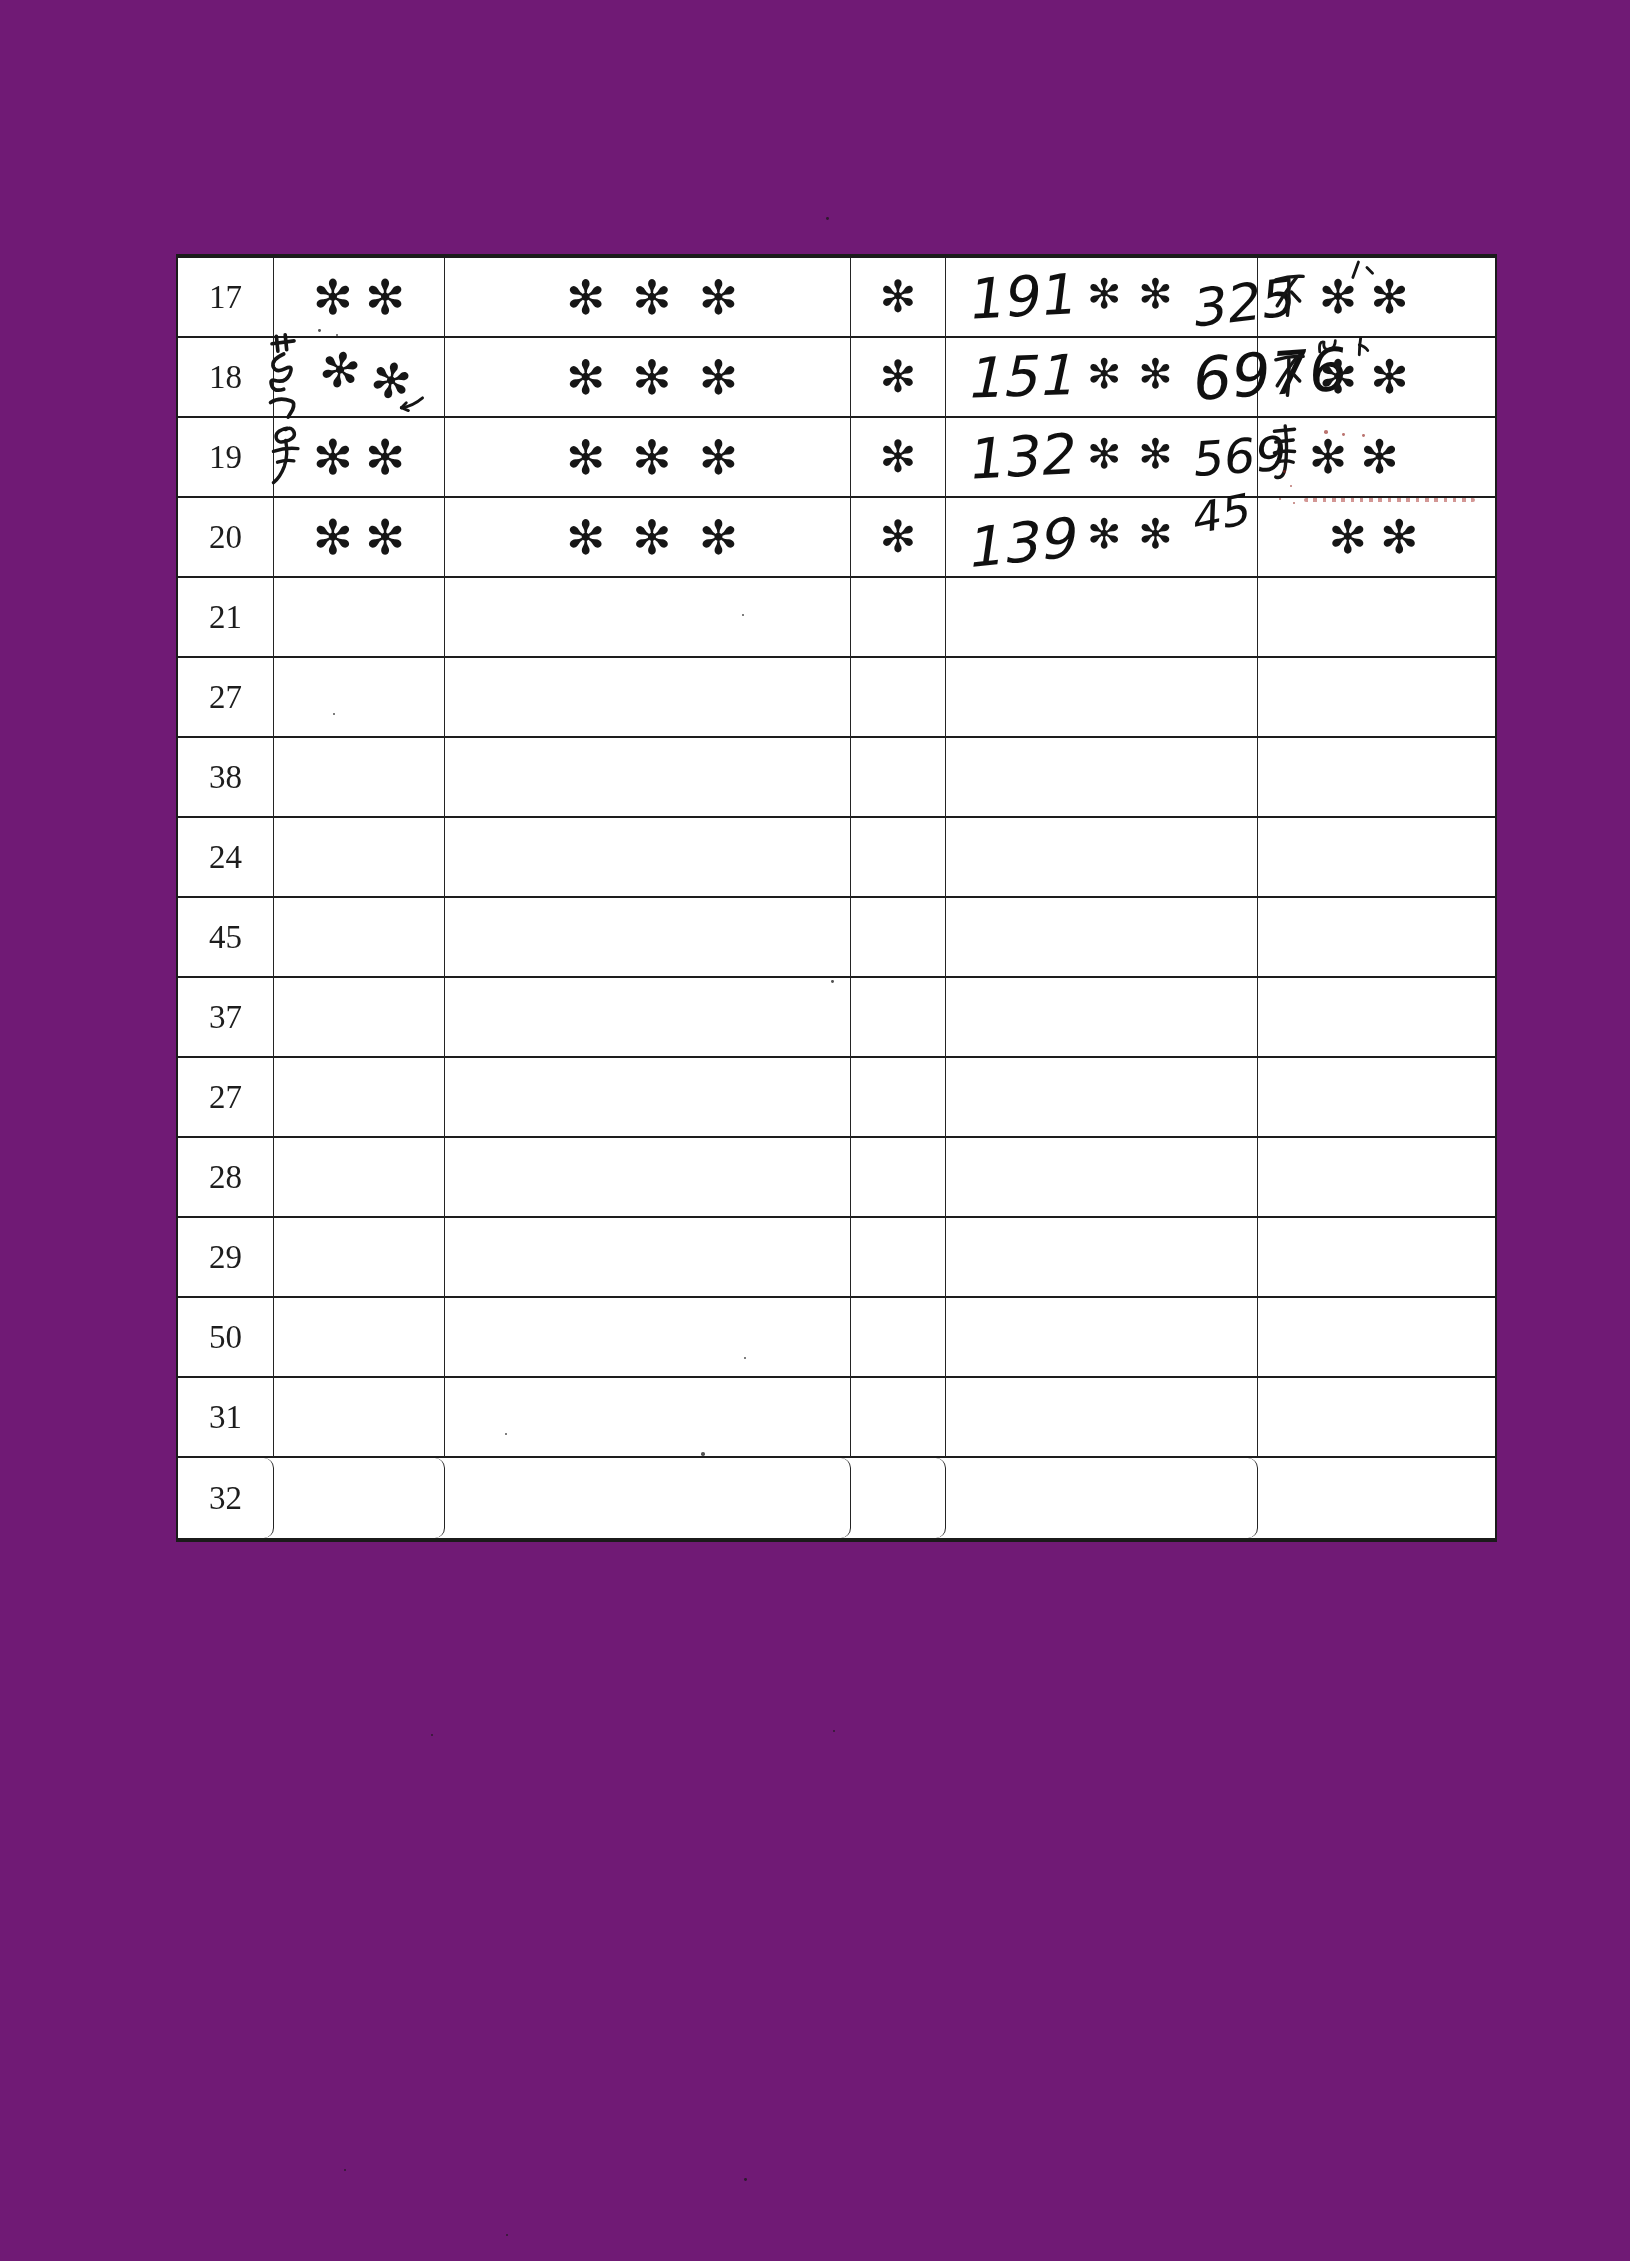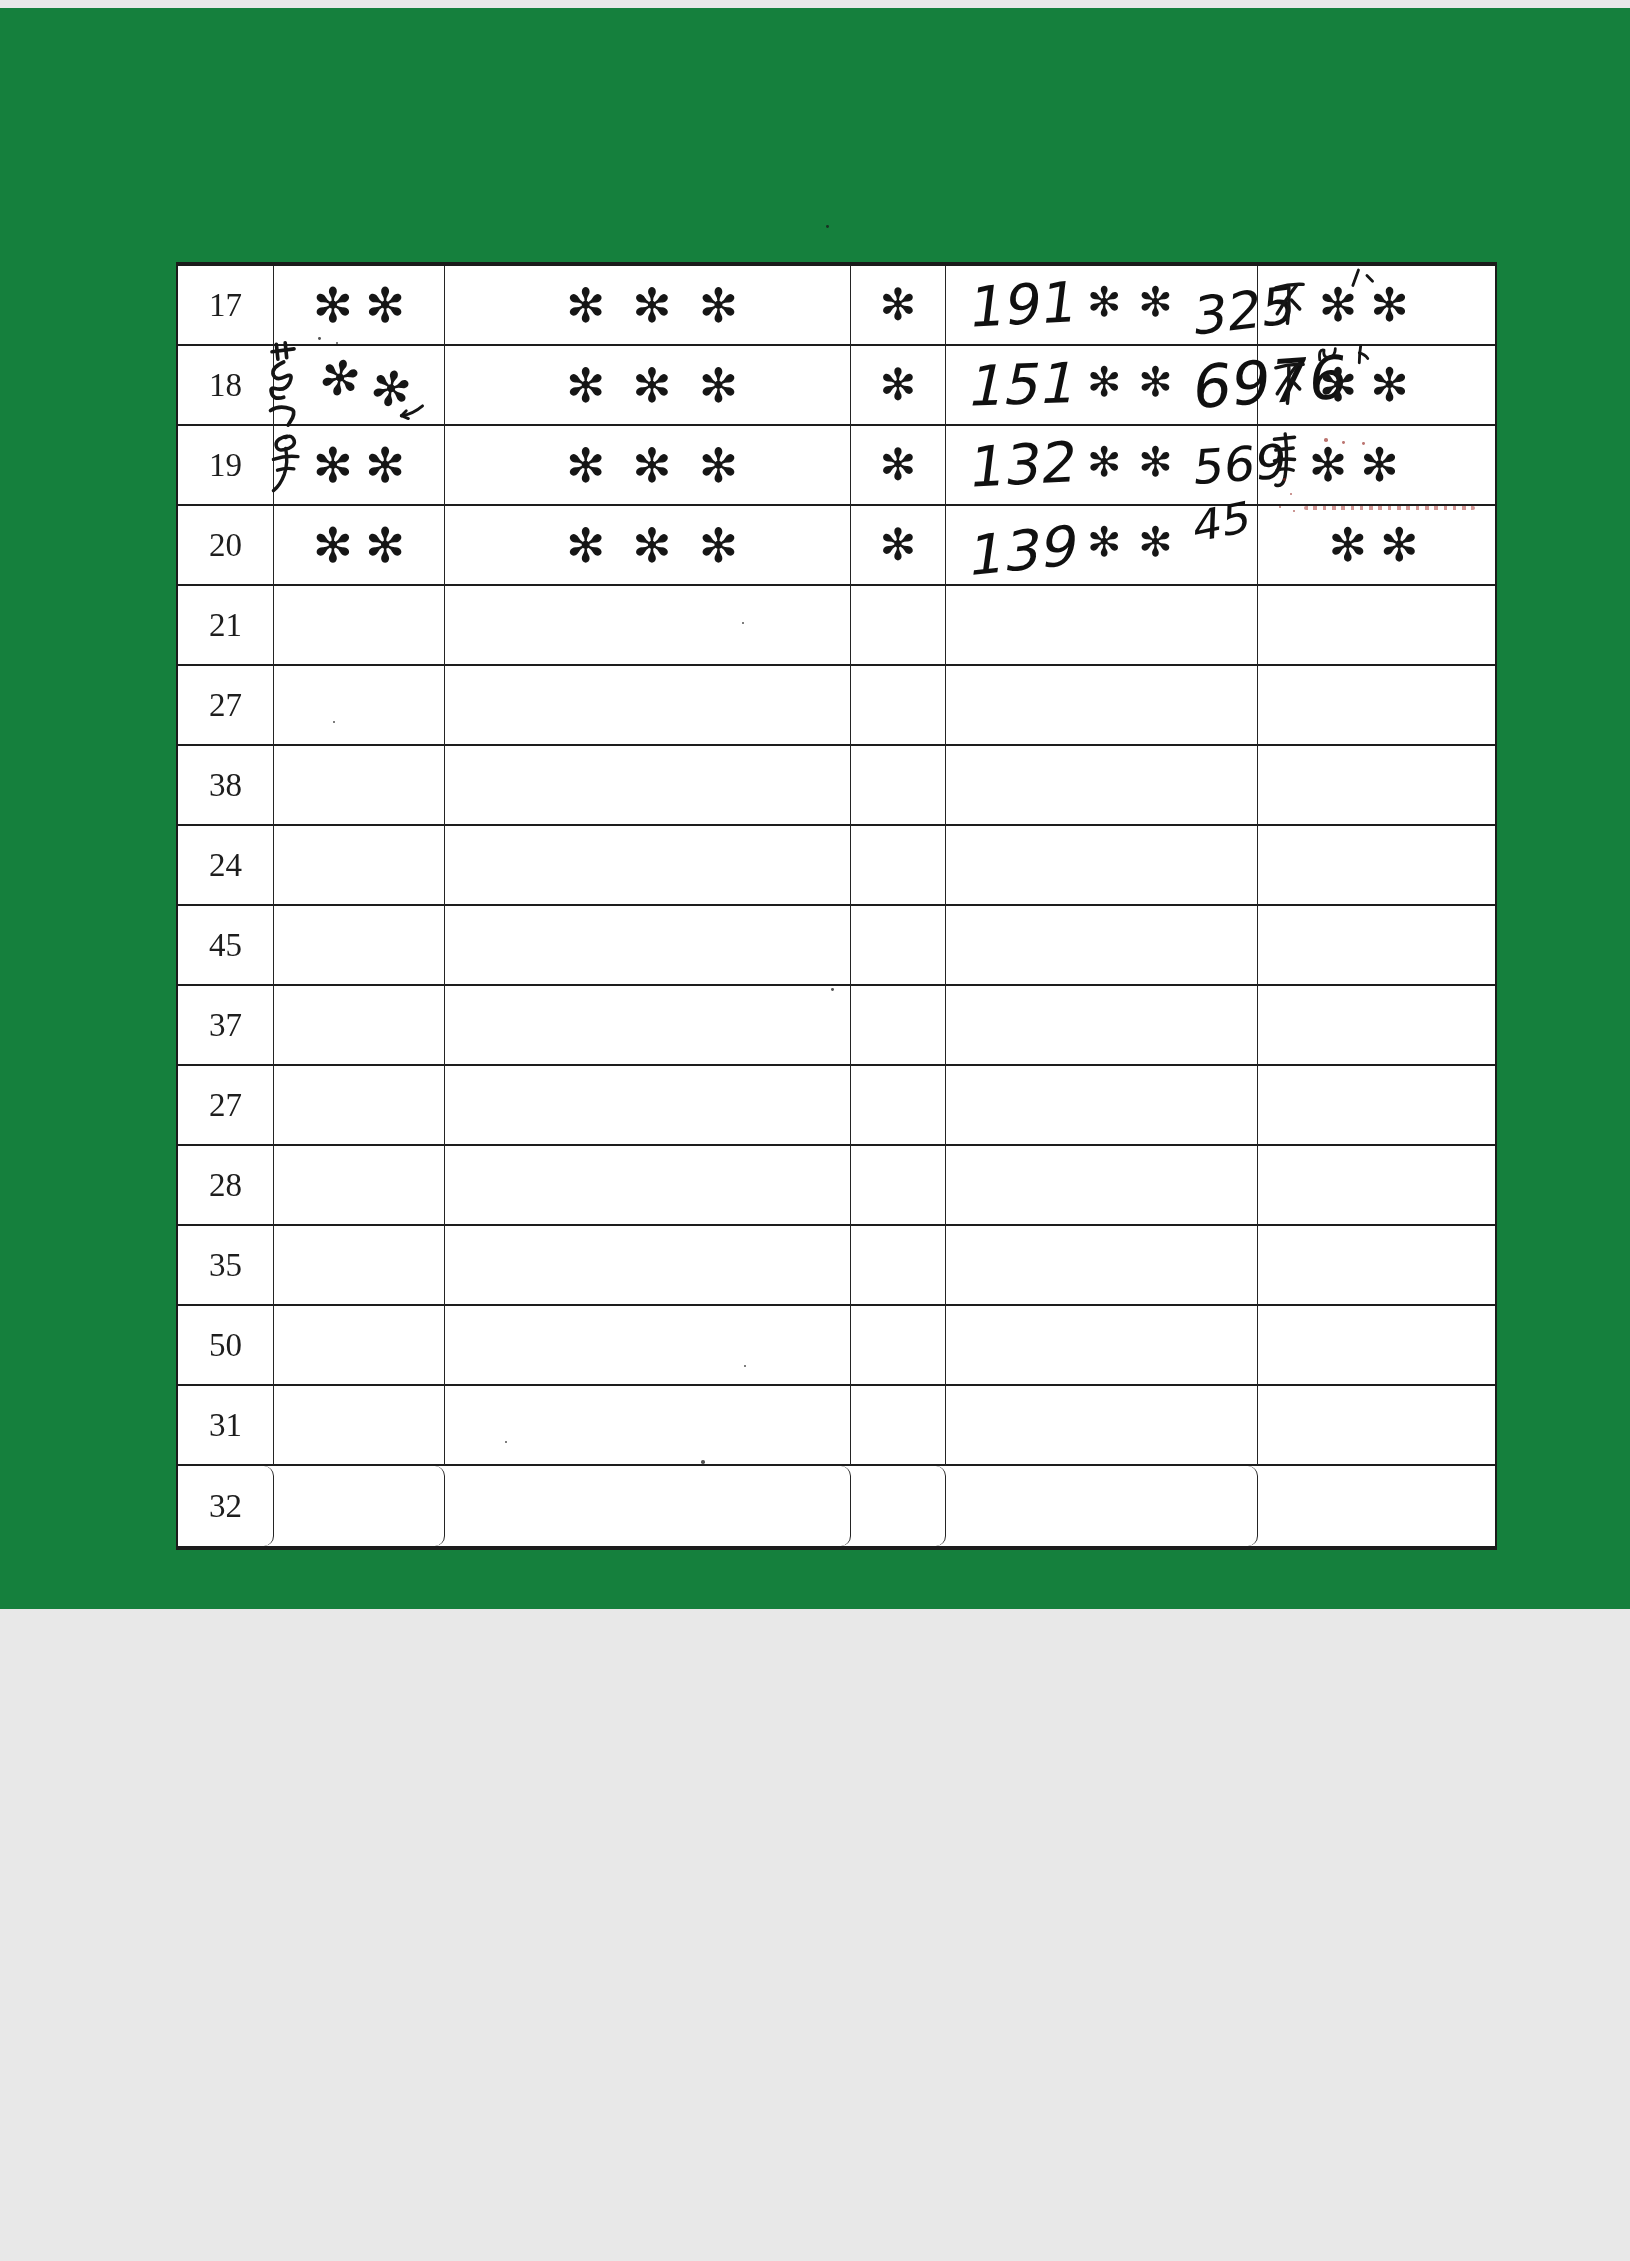--- a/index.html
+++ b/index.html
@@ -1,18 +1,18 @@
 <!DOCTYPE html>
 <html style="font-size:11.4px"><head>
 <meta charset="utf-8">
 <style>
   html,body{margin:0;padding:0;background:#e8e8e8;}
   .page{
-    position:relative;width:1631px;height:1601px;background:#15803d;
-    overflow:hidden;font-family:"DejaVu Sans",sans-serif;margin:8px auto;
+    position:relative;width:1631px;height:2261px;background:#701a75;
+    overflow:hidden;font-family:"DejaVu Sans",sans-serif;margin:0 auto;
   }
   .tbl{
     position:absolute;left:176px;top:254px;
     display:inline-grid;
     grid-template-columns:96px 171px 406px 95px 312px 237px;
     grid-auto-rows:80px;
     border:2.1px solid #1b1b1b;border-top-width:4.3px;border-bottom-width:4.3px;
     background:#fff;
   }
   .cell{
@@ -240,21 +240,21 @@
       <div class="cell c6 r27"></div>
       <div class="cell c1 r28">
         <span class="num">28</span>
       </div>
       <div class="cell c2 r28"></div>
       <div class="cell c3 r28"></div>
       <div class="cell c4 r28"></div>
       <div class="cell c5 r28"></div>
       <div class="cell c6 r28"></div>
       <div class="cell c1 r29">
-        <span class="num">35</span>
+        <span class="num">29</span>
       </div>
       <div class="cell c2 r29"></div>
       <div class="cell c3 r29"></div>
       <div class="cell c4 r29"></div>
       <div class="cell c5 r29"></div>
       <div class="cell c6 r29"></div>
       <div class="cell c1 r30">
         <span class="num">50</span>
       </div>
       <div class="cell c2 r30"></div>

